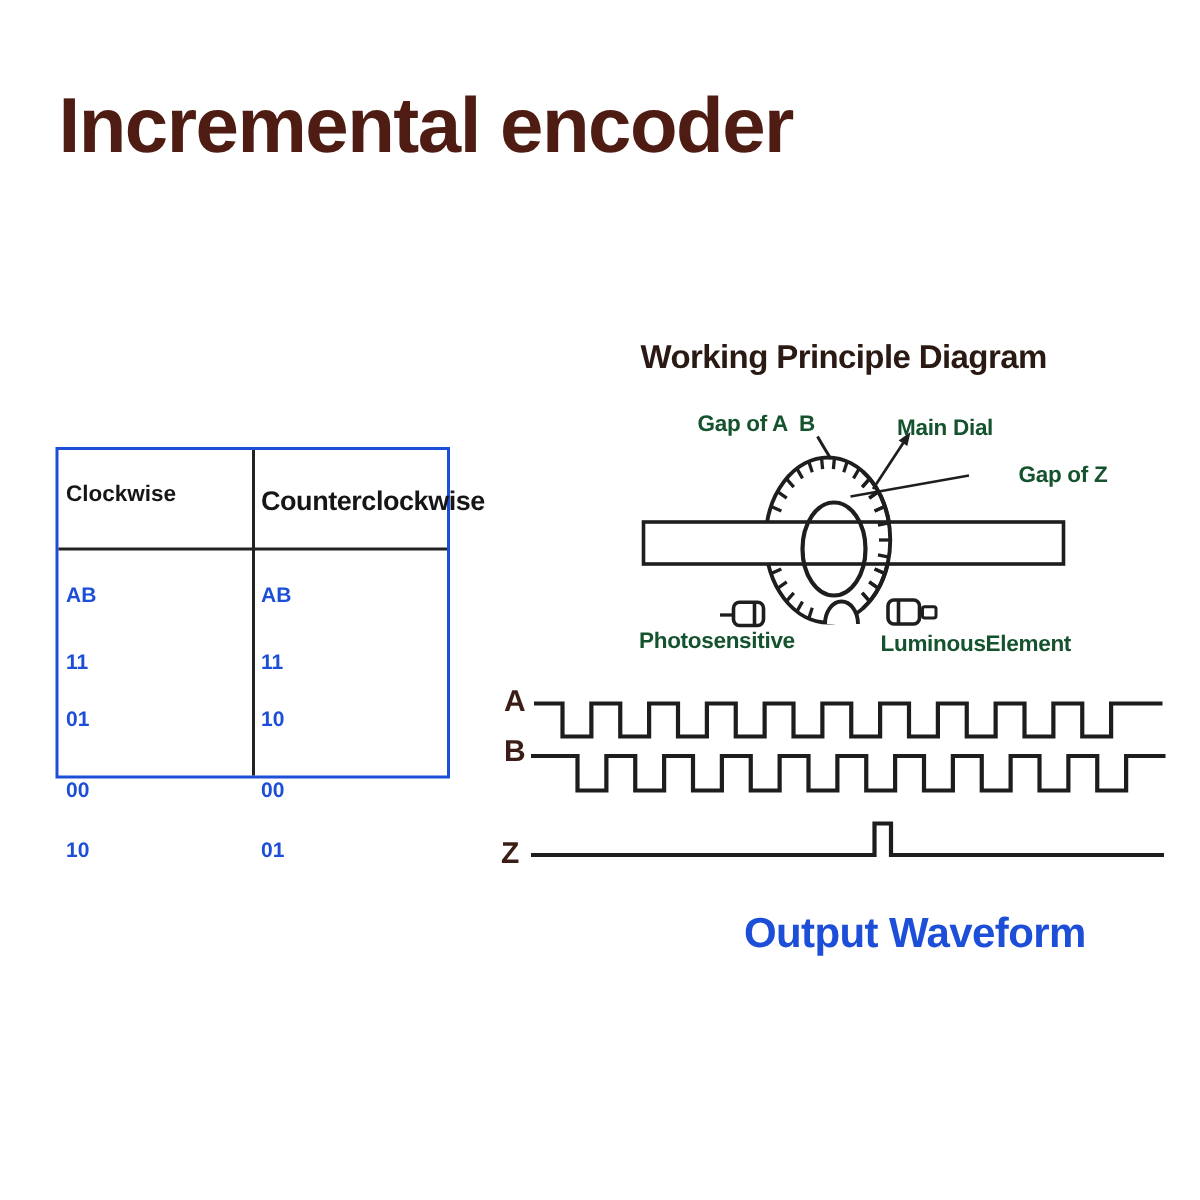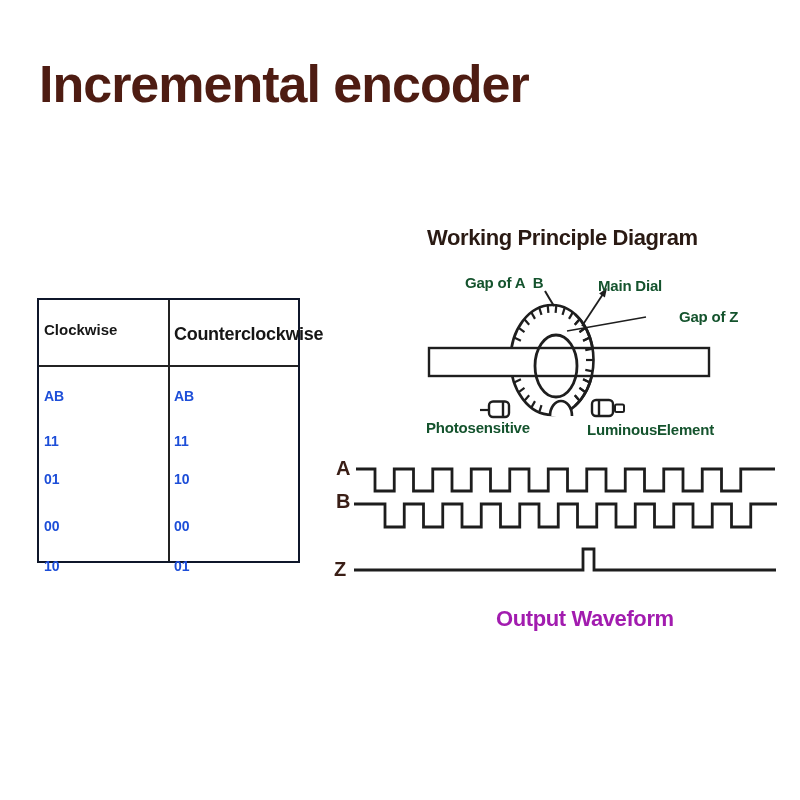--- a/index.html
+++ b/index.html
@@ -10,25 +10,25 @@
   .abs{position:absolute;}
   #page-title{
     left:39px;top:54px;font-size:52px;font-weight:bold;color:#4e1c12;
     letter-spacing:-1px;white-space:nowrap;
   }
   #wpd-heading{
     left:427px;top:201px;font-size:22px;font-weight:bold;color:#2a1a13;
     letter-spacing:-0.4px;white-space:nowrap;margin-top:24px;
   }
   #output-caption{
-    left:496px;top:606px;font-size:22px;font-weight:bold;color:#a21caf;
+    left:496px;top:606px;font-size:28px;font-weight:bold;color:#1d4ed8;
     letter-spacing:-0.4px;white-space:nowrap;
   }
   
-  #qtable{left:37px;top:298px;width:263px;height:265px;border:2px solid #0f172a;box-sizing:border-box;}
+  #qtable{left:37px;top:298px;width:263px;height:221px;border:2px solid #1d4ed8;box-sizing:border-box;}
   #qtable .vline{position:absolute;left:129px;top:0;bottom:0;width:2px;background:#232323;}
   #qtable .hline{position:absolute;left:0;right:0;top:65px;height:2px;background:#232323;}
   #qtable .hcell{position:absolute;font-weight:bold;color:#161616;white-space:nowrap;}
   #qtable .hcell.cw{left:5px;top:21px;font-size:15px;}
   #qtable .hcell.ccw{left:135px;top:24px;font-size:18px;letter-spacing:-0.3px;}
   #qtable .vcell{position:absolute;font-weight:bold;font-size:14px;color:#1d4ed8;white-space:nowrap;}
   
   .dlabel{position:absolute;font-weight:bold;font-size:15px;color:#14532d;white-space:pre;letter-spacing:-0.2px;}
   #lbl-gap-ab{left:465px;top:274px;}
   #lbl-main-dial{left:598px;top:277px;}

